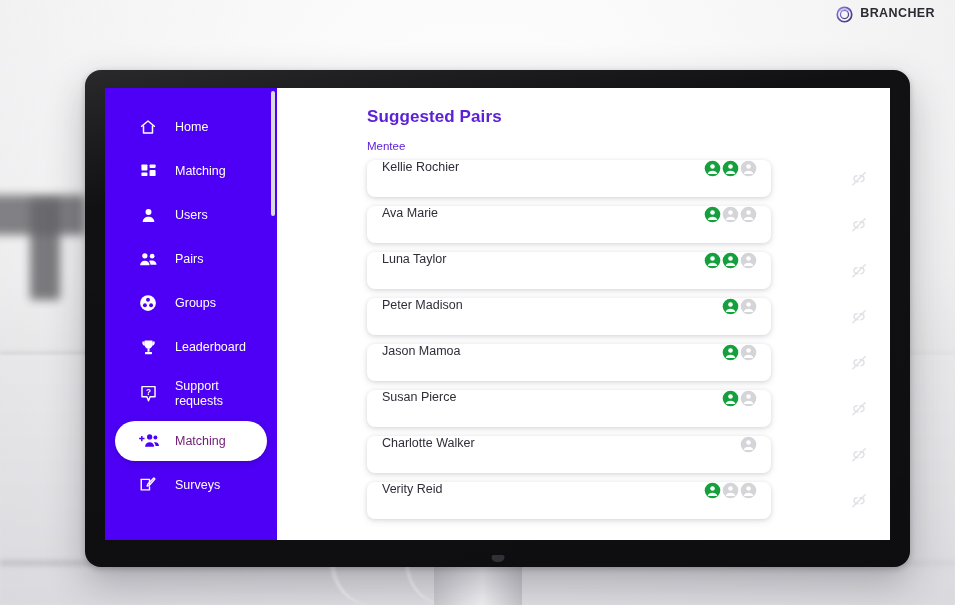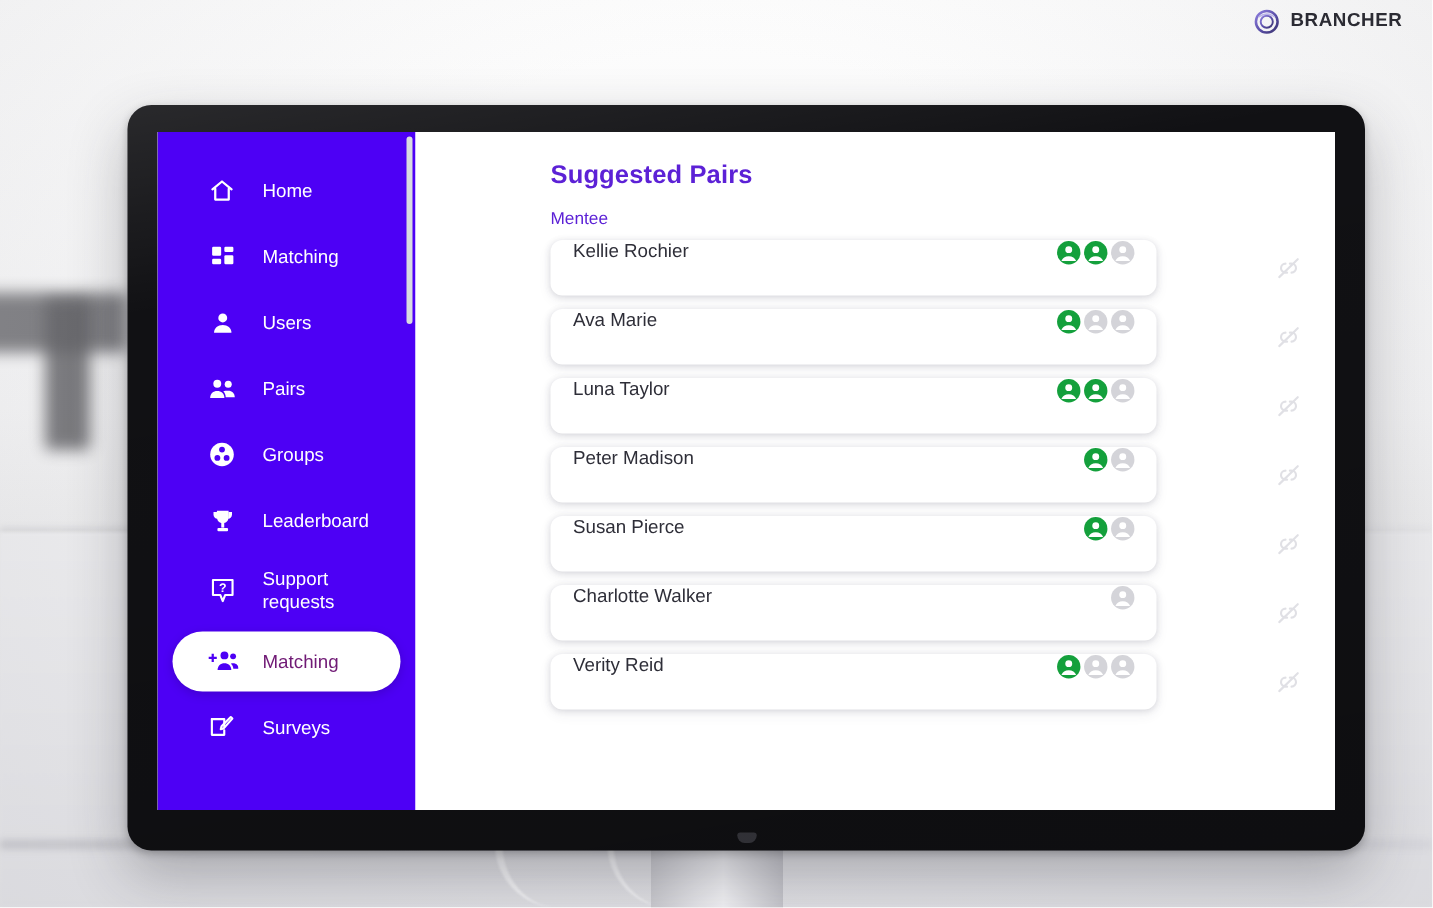--- a/index.html
+++ b/index.html
@@ -464,20 +464,44 @@
                 <svg class="unlink" viewBox="0 0 24 24">
                   <g fill="none" stroke="#dfdfe4" stroke-width="1.7" stroke-linecap="round">
                     <path d="M9.6 8.1a3.6 3.6 0 1 0 0 7.2h1.3"></path>
                     <path d="M14.4 15.3a3.6 3.6 0 1 0 0-7.2h-1.3"></path>
                     <path d="M4.6 18.9 19.4 4.6"></path>
                   </g>
                 </svg>
               </div>
               <div class="row-wrap">
                 <div class="pair-row">
+                  <span class="pair-name">Jason Mamoa</span>
+                  <span class="avatars">
+                    <svg class="av" viewBox="0 0 24 24">
+                      <circle cx="12" cy="12" r="11" fill="#14a03c"></circle>
+                      <circle cx="12" cy="9.1" r="3.25" fill="#ffffff"></circle>
+                      <path d="M5.1 19.7c.9-2.9 3.6-4.5 6.9-4.5s6 1.6 6.9 4.5z" fill="#ffffff"></path>
+                    </svg>
+                    <svg class="av" viewBox="0 0 24 24">
+                      <circle cx="12" cy="12" r="11" fill="#d4d4d9"></circle>
+                      <circle cx="12" cy="9.1" r="3.25" fill="#ffffff"></circle>
+                      <path d="M5.1 19.7c.9-2.9 3.6-4.5 6.9-4.5s6 1.6 6.9 4.5z" fill="#ffffff"></path>
+                    </svg>
+                  </span>
+                </div>
+                <svg class="unlink" viewBox="0 0 24 24">
+                  <g fill="none" stroke="#dfdfe4" stroke-width="1.7" stroke-linecap="round">
+                    <path d="M9.6 8.1a3.6 3.6 0 1 0 0 7.2h1.3"></path>
+                    <path d="M14.4 15.3a3.6 3.6 0 1 0 0-7.2h-1.3"></path>
+                    <path d="M4.6 18.9 19.4 4.6"></path>
+                  </g>
+                </svg>
+              </div>
+              <div class="row-wrap">
+                <div class="pair-row">
                   <span class="pair-name">Susan Pierce</span>
                   <span class="avatars">
                     <svg class="av" viewBox="0 0 24 24">
                       <circle cx="12" cy="12" r="11" fill="#14a03c"></circle>
                       <circle cx="12" cy="9.1" r="3.25" fill="#ffffff"></circle>
                       <path d="M5.1 19.7c.9-2.9 3.6-4.5 6.9-4.5s6 1.6 6.9 4.5z" fill="#ffffff"></path>
                     </svg>
                     <svg class="av" viewBox="0 0 24 24">
                       <circle cx="12" cy="12" r="11" fill="#d4d4d9"></circle>
                       <circle cx="12" cy="9.1" r="3.25" fill="#ffffff"></circle>

